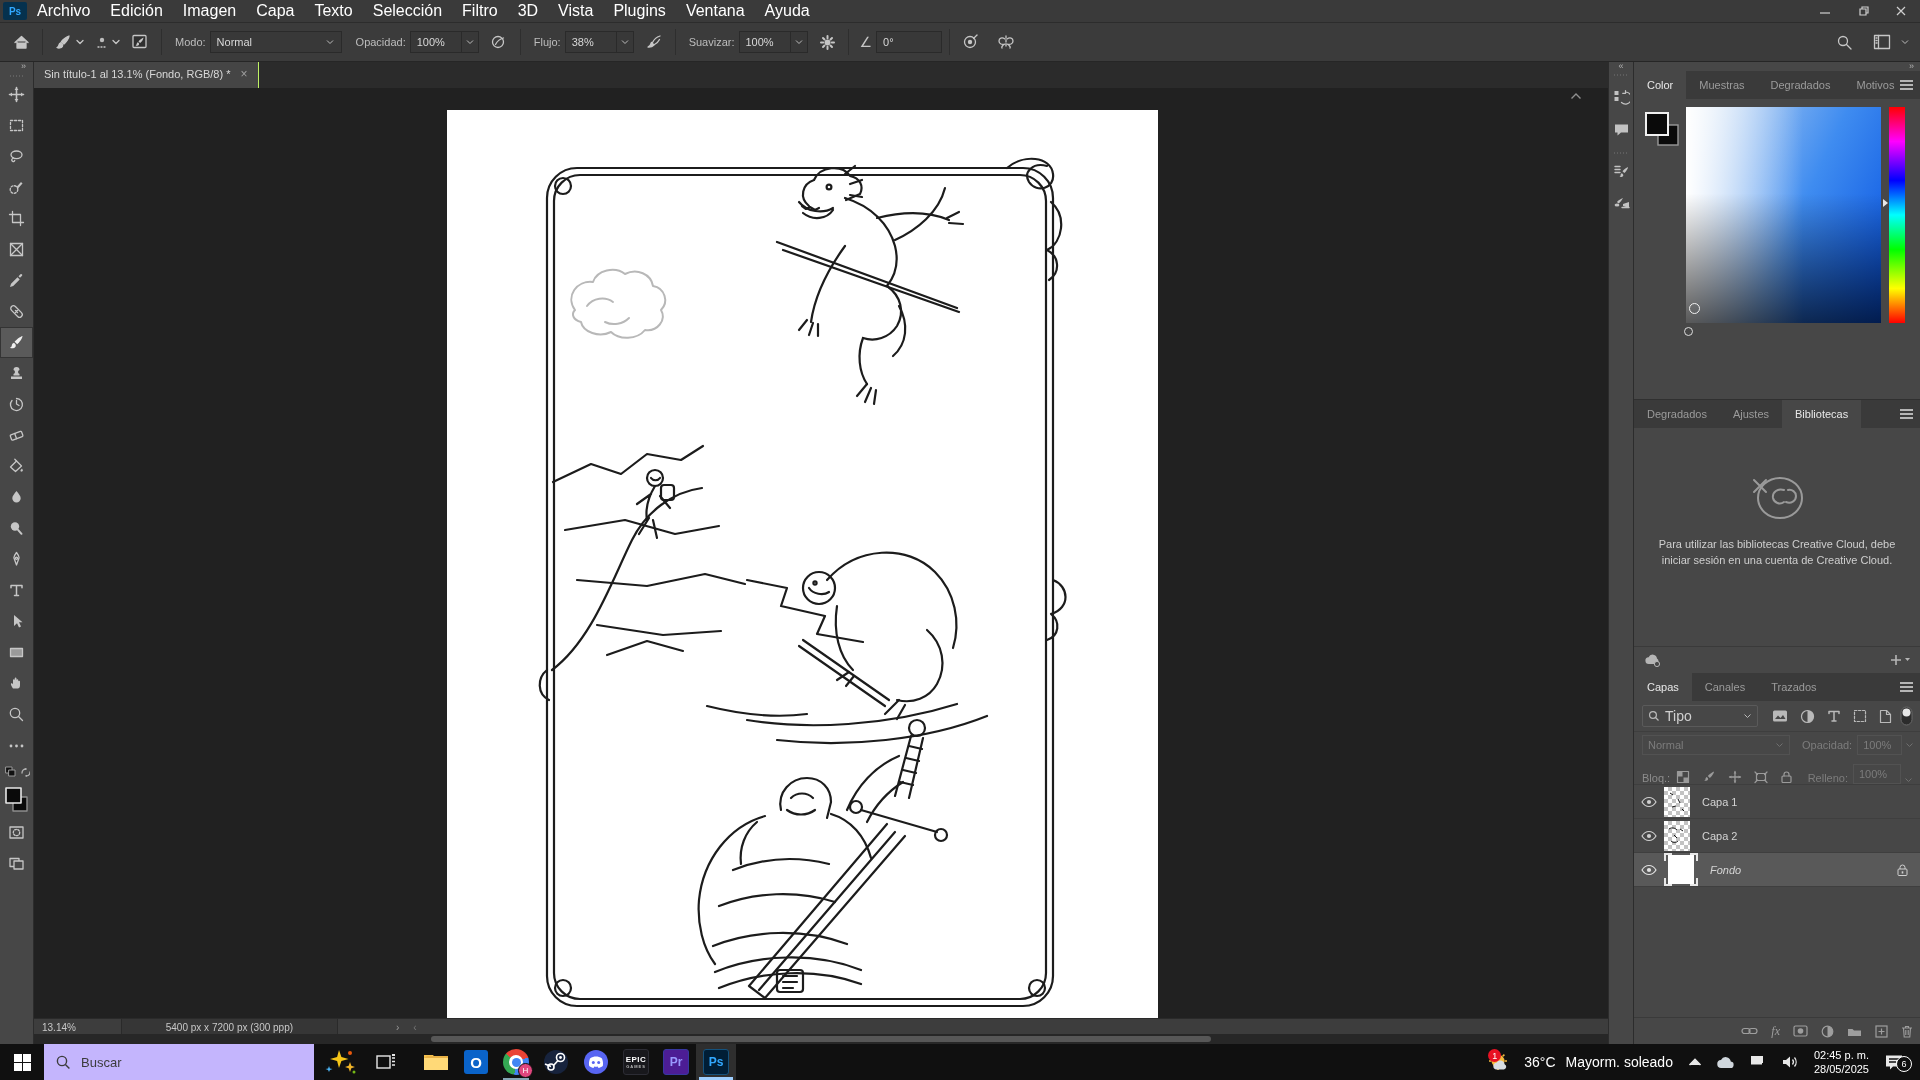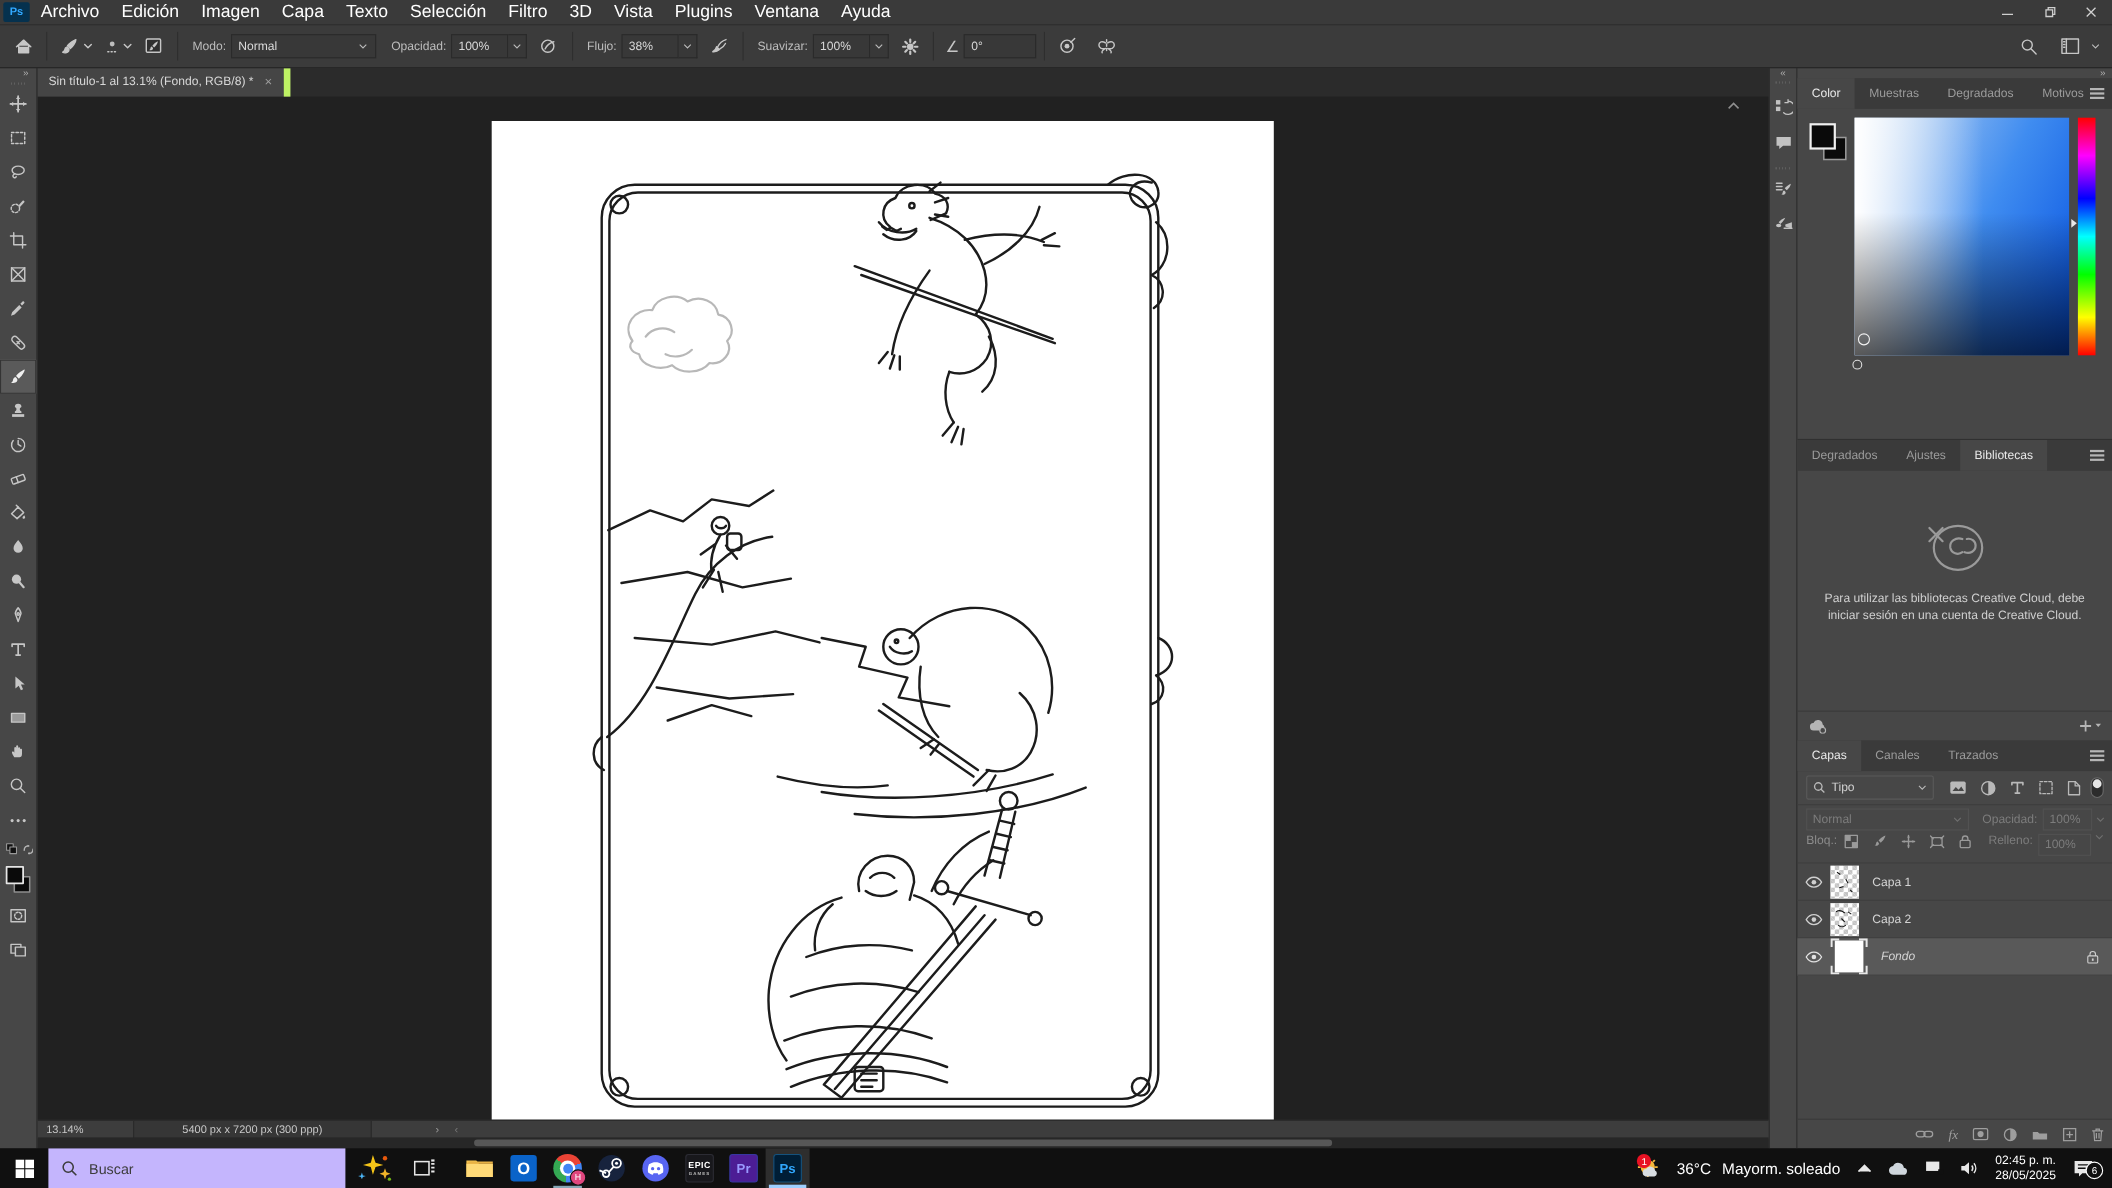--- a/index.html
+++ b/index.html
@@ -30,21 +30,21 @@
   .tgrip{width:14px;height:2px;margin:4px auto 2px auto;background:repeating-linear-gradient(90deg,#606060 0 1px,transparent 1px 3px)}
   .tool{width:33px;height:31px;display:flex;align-items:center;justify-content:center}
   .tool svg{stroke:#c6c6c6;fill:none;stroke-width:1.3;stroke-linecap:round;stroke-linejoin:round}
   .tool.sel{background:#5a5a5a;box-shadow:inset 0 0 0 1px #343434}
   .tool.sel svg{stroke:#efefef}
   .dockhead{font-size:9px;color:#b2b2b2;text-align:right;padding:1px 6px 0 0;letter-spacing:1px}
 
   
   #docarea{position:absolute;left:34px;top:60px;width:1574px;height:984px}
   #tabbar{position:absolute;left:0;top:0;width:1574px;height:28px;background:#2b2b2b}
-  .doctab{position:absolute;left:0;top:0;height:28px;background:#454545;display:flex;align-items:center;padding:0 10px;font-size:11px;color:#d8d8d8;border-right:6px solid #bef264}
+  .doctab{position:absolute;left:0;top:0;height:28px;background:#454545;display:flex;align-items:center;padding:0 10px;font-size:11px;color:#d8d8d8;border-right:1px solid #bef264}
   .doctab .x{margin-left:10px;color:#9f9f9f;font-size:12px}
   #canvas{position:absolute;left:0;top:28px;width:1574px;height:930px;background:#212121;overflow:hidden}
   #page{position:absolute;left:413px;top:22px;width:711px;height:912px;background:#ffffff}
   #vchev{position:absolute;right:26px;top:4px}
   #statusbar{position:absolute;left:0;top:958px;width:1574px;height:16px;background:#3d3d3d;border-top:1px solid #2a2a2a;display:flex;align-items:center;font-size:10px;color:#c8c8c8}
   #dimsfield{width:215px;height:16px;background:#363636;border-left:1px solid #2a2a2a;border-right:1px solid #2a2a2a;display:flex;align-items:center;justify-content:center;margin-left:45px}
   #hscroll{position:absolute;left:0;top:974px;width:1574px;height:10px;background:#272727}
   #hthumb{position:absolute;left:397px;top:2px;width:780px;height:6px;background:#575757;border-radius:3px}
 
   
@@ -619,21 +619,21 @@
           <div></div>
           <div></div>
         </div>
     </div>
     <div style="height:30px;display:flex;align-items:center;padding:0 8px;flex:none;border-bottom:1px solid #3e3e3e">
       <div style="width:104px;height:20px;border:1px solid #5a5a5a;border-radius:2px;display:flex;align-items:center;padding:0 5px">
         <svg width="12" height="12">
             <circle cx="5" cy="5" r="3.4" stroke="#b9b9b9" fill="none" stroke-width="1.2"></circle>
             <path d="M7.5 7.5l3 3" stroke="#b9b9b9" stroke-width="1.2"></path>
           </svg>
-        <span style="margin-left:5px;font-size:11px;color:#d0d0d0">Tipo</span>
+        <span style="margin-left:5px;font-size:14px;color:#d0d0d0">Tipo</span>
         <svg width="9" height="7" style="margin-left:auto">
             <path d="M1.5 1.5l3 3 3-3" stroke="#b9b9b9" fill="none"></path>
           </svg>
       </div>
       <div class="ficon" style="margin-left:14px">
           <svg width="16" height="14">
             <rect x="1" y="1.5" width="14" height="11" rx="1.5" fill="#b9b9b9" stroke="none"></rect>
             <path d="M3 10l3-3.5 2.5 2.5L11 6l2.5 4z" fill="#474747" stroke="none"></path>
           </svg>
         </div>
@@ -674,21 +674,21 @@
           </svg>
       </div>
       <span class="label-dis" style="margin-left:12px">Opacidad:</span>
       <div class="field-dis" style="width:36px;margin-left:5px">
           <span>100%</span>
         </div>
       <svg width="9" height="7" style="margin-left:3px">
           <path d="M1.5 1.5l3 3 3-3" stroke="#6f6f6f" fill="none"></path>
         </svg>
     </div>
-    <div style="height:26px;display:flex;align-items:flex-start;padding:0 8px;flex:none;border-bottom:1px solid #3e3e3e">
+    <div style="height:26px;display:flex;align-items:flex-end;padding:0 8px;flex:none;border-bottom:1px solid #3e3e3e">
       <span style="color:#8c8c8c;font-size:11px">Bloq.:</span>
       <div class="ficon">
           <svg width="14" height="14">
             <rect x="1.5" y="1.5" width="5" height="5" fill="#9a9a9a" stroke="none"></rect>
             <rect x="7.5" y="7.5" width="5" height="5" fill="#9a9a9a" stroke="none"></rect>
             <rect x="1.5" y="1.5" width="11" height="11" stroke="#9a9a9a"></rect>
           </svg>
         </div>
       <div class="ficon">
           <svg width="14" height="14">

